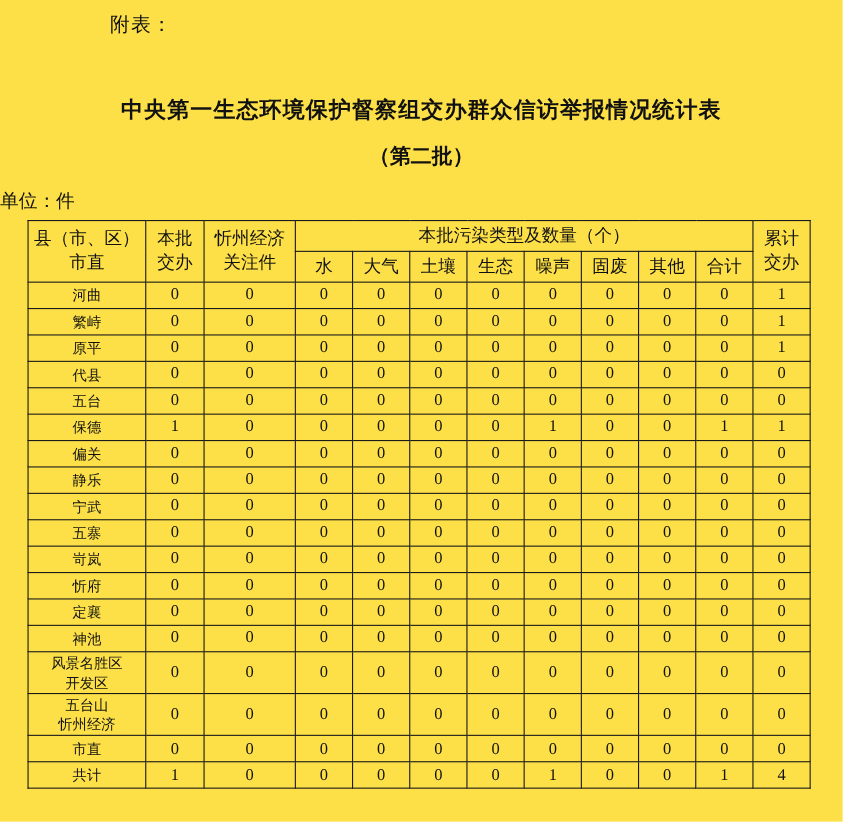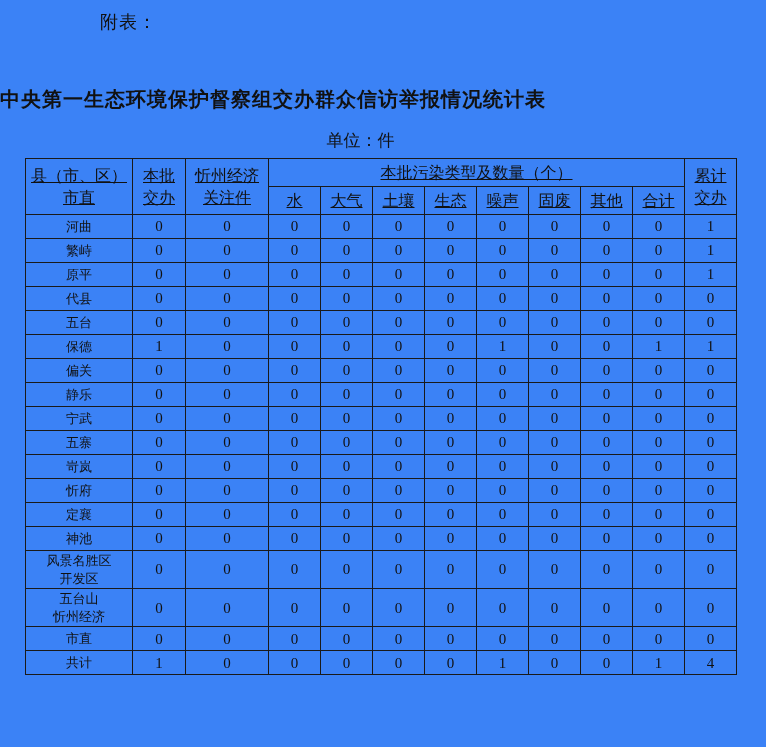--- a/index.html
+++ b/index.html
@@ -8,79 +8,79 @@
     width: 766px;
     min-height: 747px;
     background: #ffffff;
     color: #111111;
     font-family: "Liberation Serif", "DejaVu Serif", serif;
   }
   .page {
     position: relative;
     width: 766px;
     min-height: 747px;
-    background: #3b82f6;
+    background: #fde047;
   }
   .attachment {
     padding: 10px 0 0 100px;
     font-size: 18px;
     letter-spacing: 1px;
   }
   .title {
     margin: 52px 0 0 0;
-    text-align: left;
+    text-align: center;
     font-size: 20px;
     font-weight: bold;
     letter-spacing: 1px;
   }
   .subtitle {
     margin: 16px 0 0 0;
     text-align: center;
     font-size: 19px;
     font-weight: bold;
   }
   .unit {
     margin: 16px 66px 6px 0;
-    text-align: center;
+    text-align: left;
     font-size: 17px;
-    padding-left: 21px;
   }
   table.stats {
     margin-left: 25px;
     width: 711px;
     border-collapse: collapse;
     table-layout: fixed;
     font-size: 16px;
   }
   table.stats th, table.stats td {
     border: 1px solid #1a1a1a;
     text-align: center;
     vertical-align: middle;
     padding: 1px 2px;
     font-weight: normal;
     white-space: pre-line;
     line-height: 1.35;
   }
-  table.stats thead th { height: 28px; text-decoration: underline; }
+  table.stats thead th { height: 28px; }
   table.stats tbody td { height: 24px; }
   table.stats td.name-cell { font-size: 13px; }
   table.stats td.value-cell {
     font-size: 15px;
     font-family: "Liberation Serif", "DejaVu Serif", serif;
   }
 </style>
 </head>
 <body>
 
 <div class="page">
 
   <div class="attachment">附表：</div>
 
   <h1 class="title">中央第一生态环境保护督察组交办群众信访举报情况统计表</h1>
 
+  <h2 class="subtitle">（第二批）</h2>
 
   <div class="unit">单位：件</div>
 
   <table class="stats">
     <colgroup>
       <col style="width:107px">
       <col style="width:53px">
       <col style="width:83px">
       <col style="width:52px">
         <col style="width:52px">

